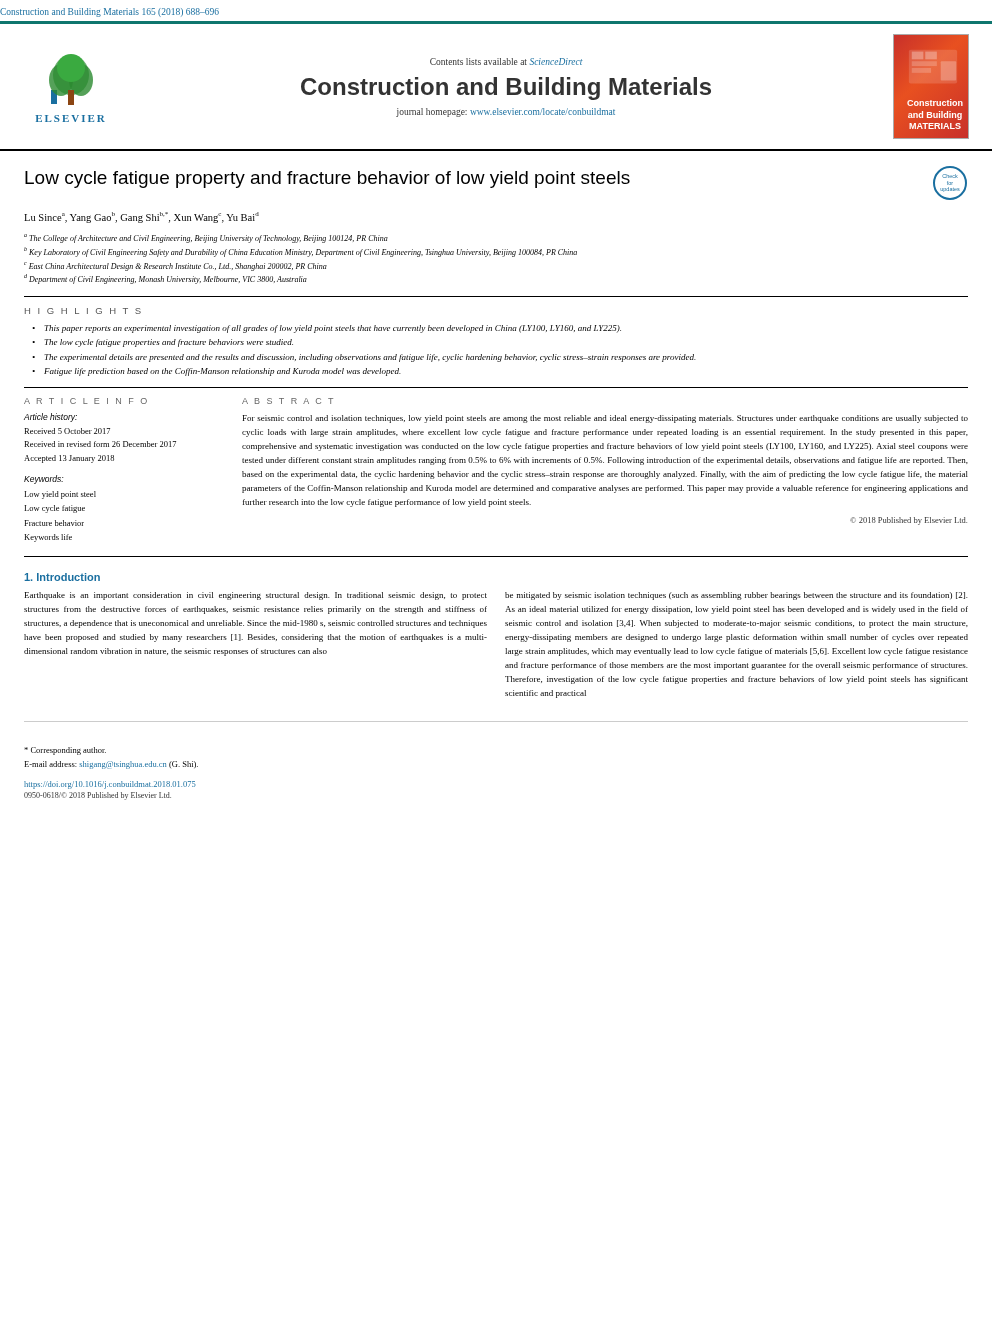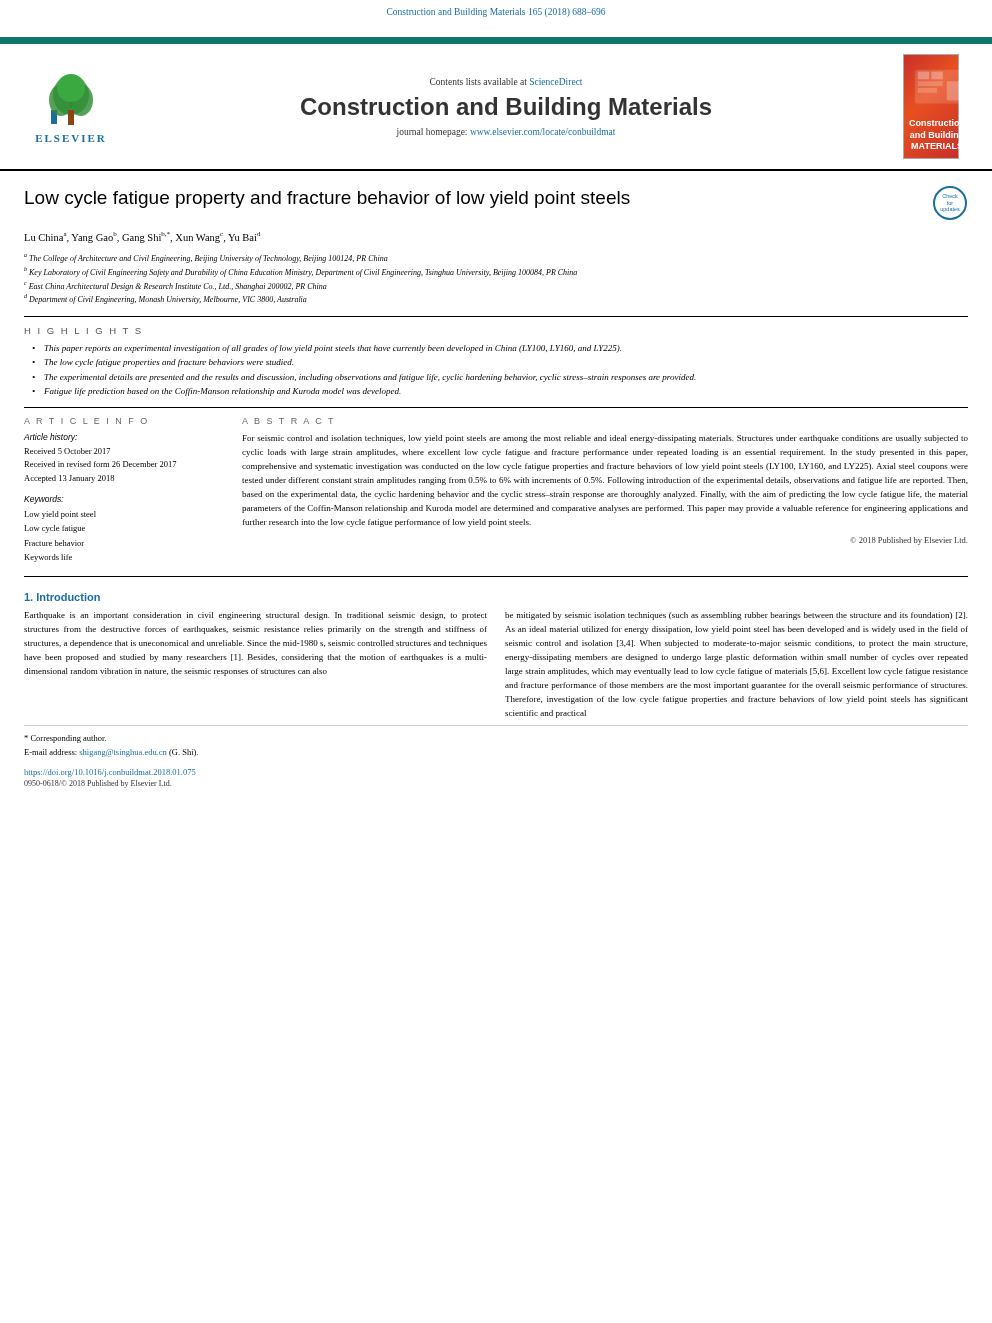--- a/index.html
+++ b/index.html
@@ -13,23 +13,23 @@
     }
     .page {
       width: 992px;
       min-height: 1323px;
       background: #fff;
       padding: 0;
       position: relative;
     }
     
     .top-bar {
-      text-align: center;
-      padding: 6px 0 20px 0;
-      border-bottom: 7px solid #0f766e;
+      text-align: left;
+      padding: 6px 0 4px 0;
+      border-bottom: 3px solid #0f766e;
     }
     .top-bar a {
       color: #1a6fa0;
       font-size: 9.5px;
       text-decoration: none;
     }
     
     .journal-header {
       display: flex;
       flex-direction: row;
@@ -70,20 +70,21 @@
       text-align: center;
     }
     .science-direct-line {
       font-size: 9.5px;
       color: #333;
       margin-bottom: 6px;
     }
     .science-direct-line a {
       color: #1a6fa0;
       text-decoration: none;
+      font-style: italic;
     }
     .journal-title {
       font-size: 24px;
       font-weight: bold;
       color: #333;
       margin-bottom: 6px;
       font-family: Arial, sans-serif;
     }
     .homepage-line {
       font-size: 9.5px;
@@ -93,26 +94,26 @@
       color: #1a6fa0;
       text-decoration: none;
     }
     .header-right {
       display: flex;
       align-items: center;
       justify-content: center;
       min-width: 90px;
     }
     .journal-cover {
-      width: 56px;
+      width: 76px;
       height: 105px;
       background: linear-gradient(135deg, #c8302a 0%, #e85020 40%, #c8302a 100%);
       display: flex;
       flex-direction: column;
-      align-items: flex-start;
+      align-items: flex-end;
       justify-content: center;
       padding: 5px;
       position: relative;
       border: 1px solid #aaa;
     }
     .cover-title {
       color: #fff;
       font-size: 9px;
       font-weight: bold;
       text-align: center;
@@ -309,22 +310,22 @@
     .body-col {
       flex: 1;
     }
     .body-text {
       font-size: 9px;
       line-height: 1.55;
       text-align: justify;
     }
     
     .footnotes {
-      margin-top: 4px;
-      padding-top: 6px;
+      margin-top: 20px;
+      padding-top: 22px;
       border-top: 1px solid #ccc;
     }
     .footnote-line {
       font-size: 8.5px;
       line-height: 1.6;
     }
     .footnote-link {
       color: #1a6fa0;
       text-decoration: none;
       font-size: 8.5px;
@@ -407,21 +408,21 @@
       <div class="check-updates-badge">
         <div class="badge-circle">
           <span style="white-space:pre-line;">Check
 for
 updates</span>
         </div>
       </div>
     </div>
 
     <div class="authors-line">
-      <span class="author-name">Lu China</span><sup class="author-sup">a</sup>,
+      <span class="author-name">Lu Since</span><sup class="author-sup">a</sup>,
       <span class="author-name">Yang Gao</span><sup class="author-sup">b</sup>,
       <span class="author-name">Gang Shi</span><sup class="author-sup">b,*</sup>,
       <span class="author-name">Xun Wang</span><sup class="author-sup">c</sup>,
       <span class="author-name">Yu Bai</span><sup class="author-sup">d</sup>
     </div>
 
     <div class="affiliations">
       <div class="affiliation-line">
         <sup class="aff-sup">a</sup> The College of Architecture and Civil Engineering, Beijing University of Technology, Beijing 100124, PR China
       </div>

